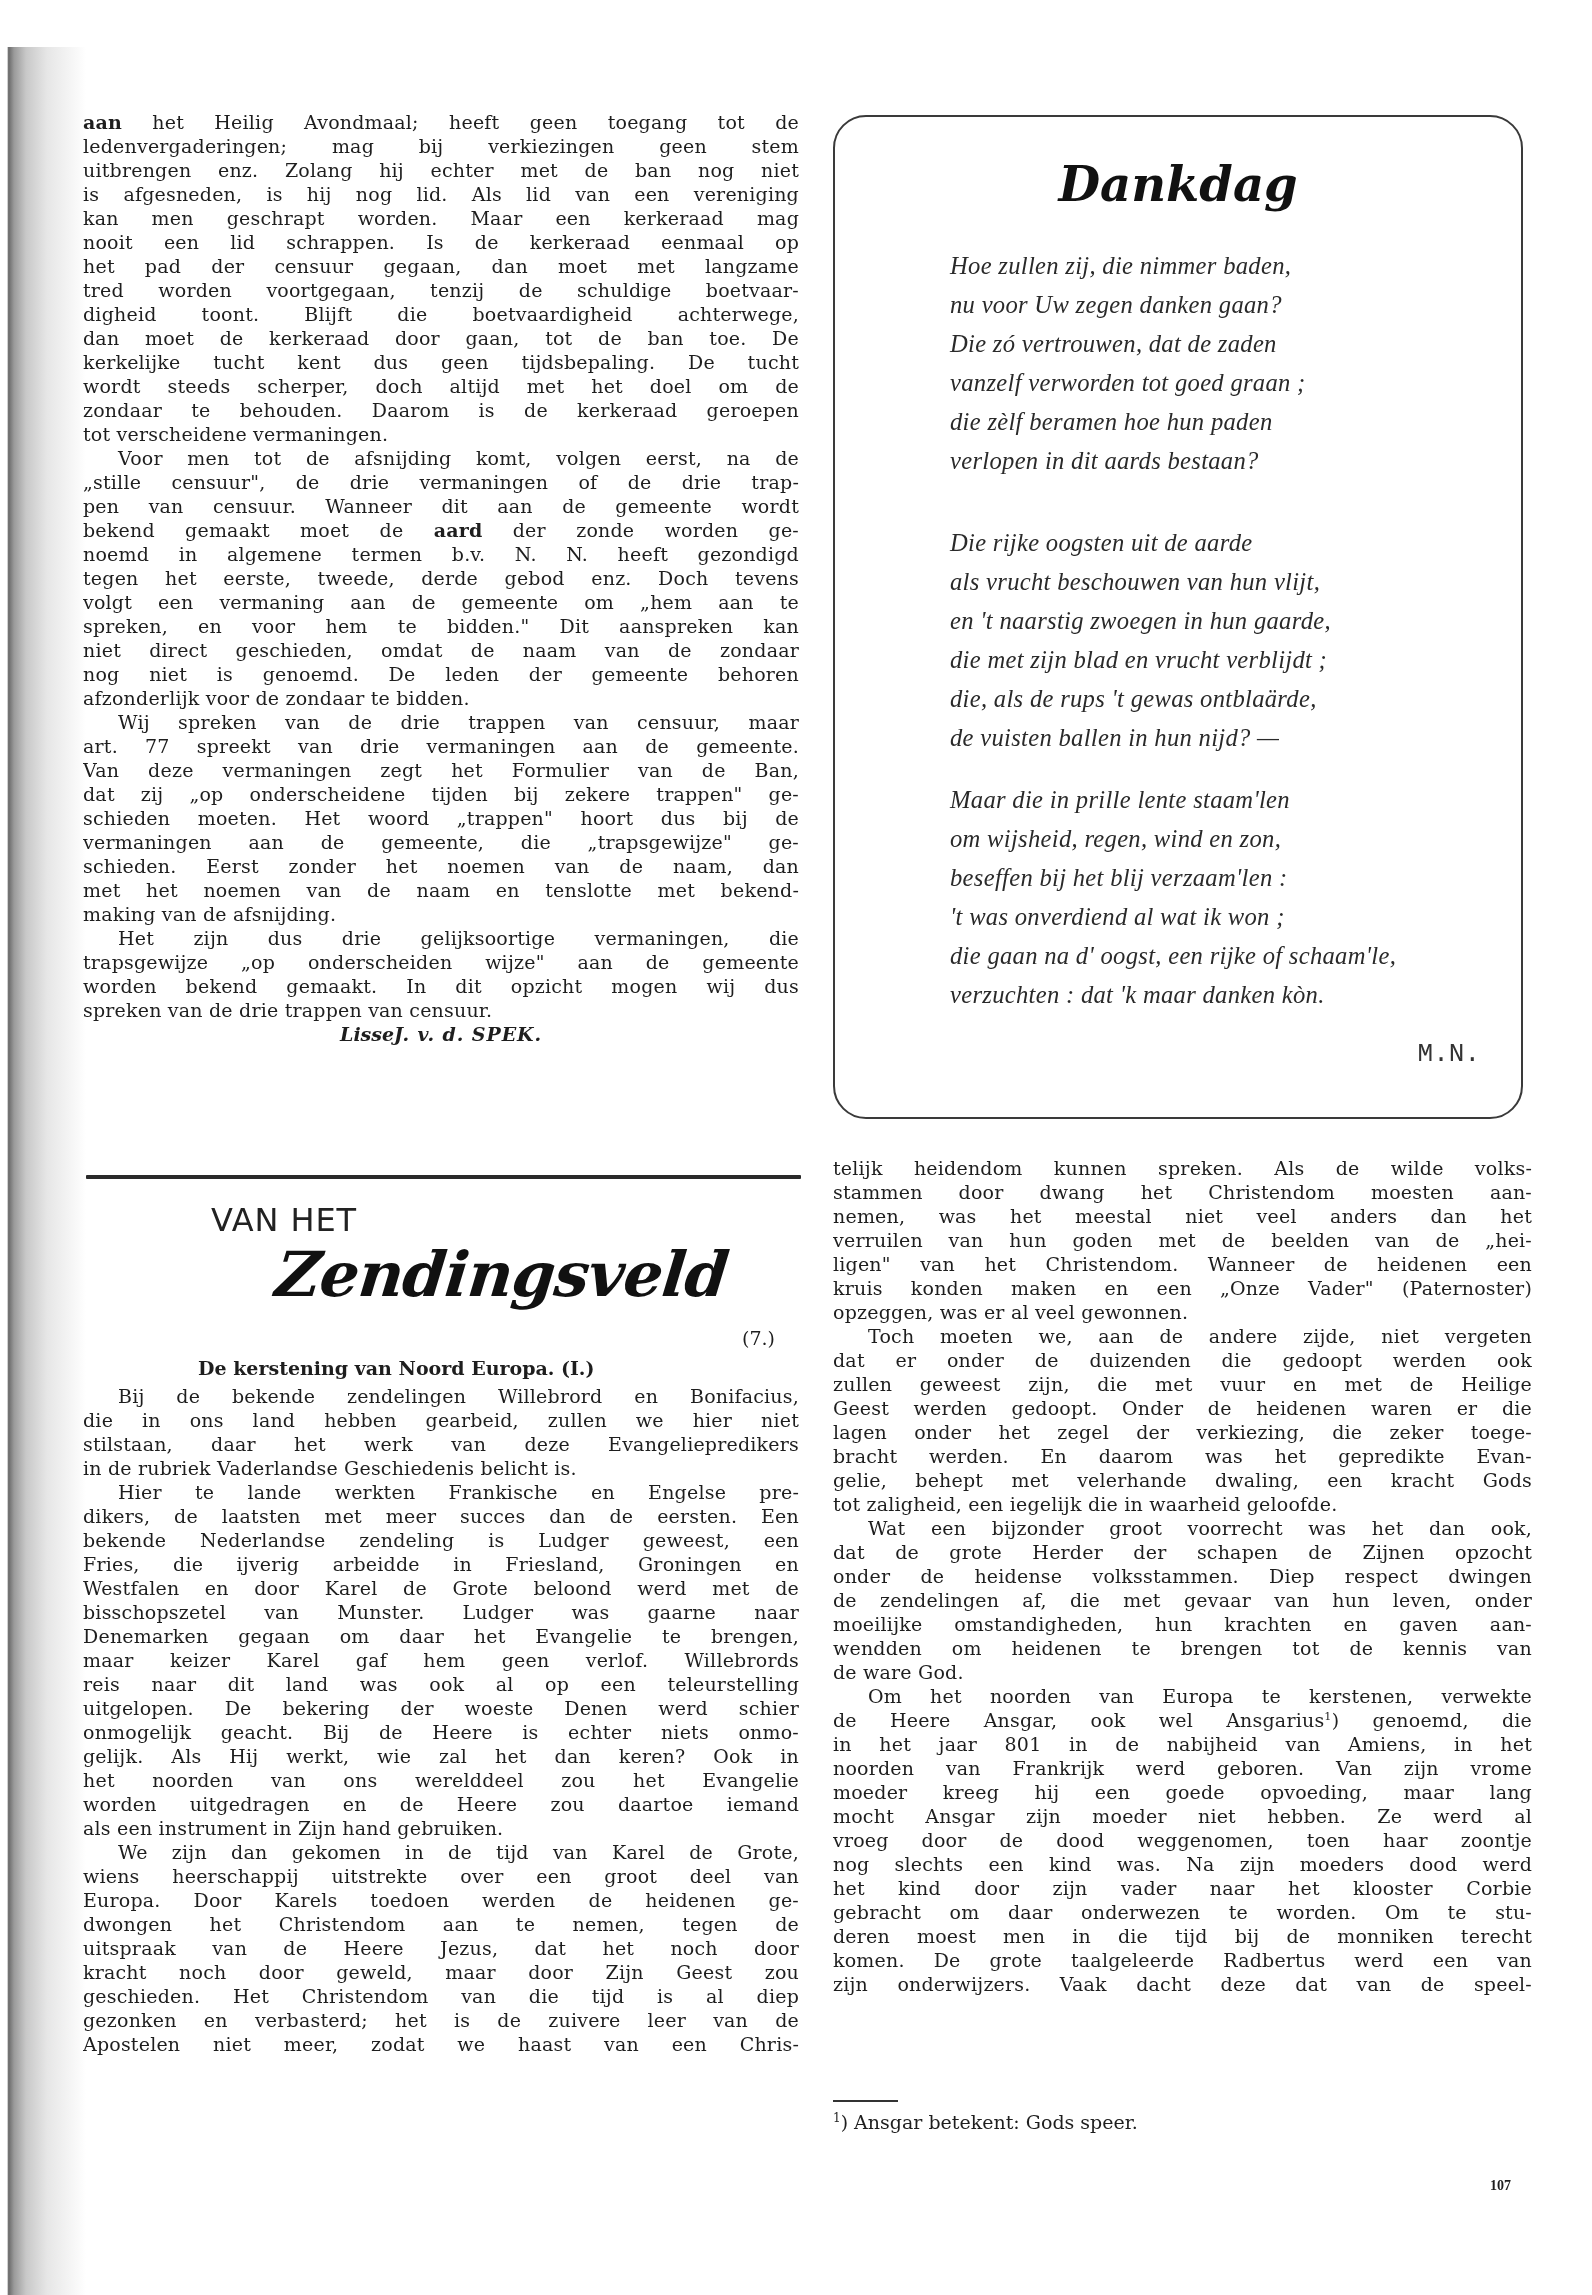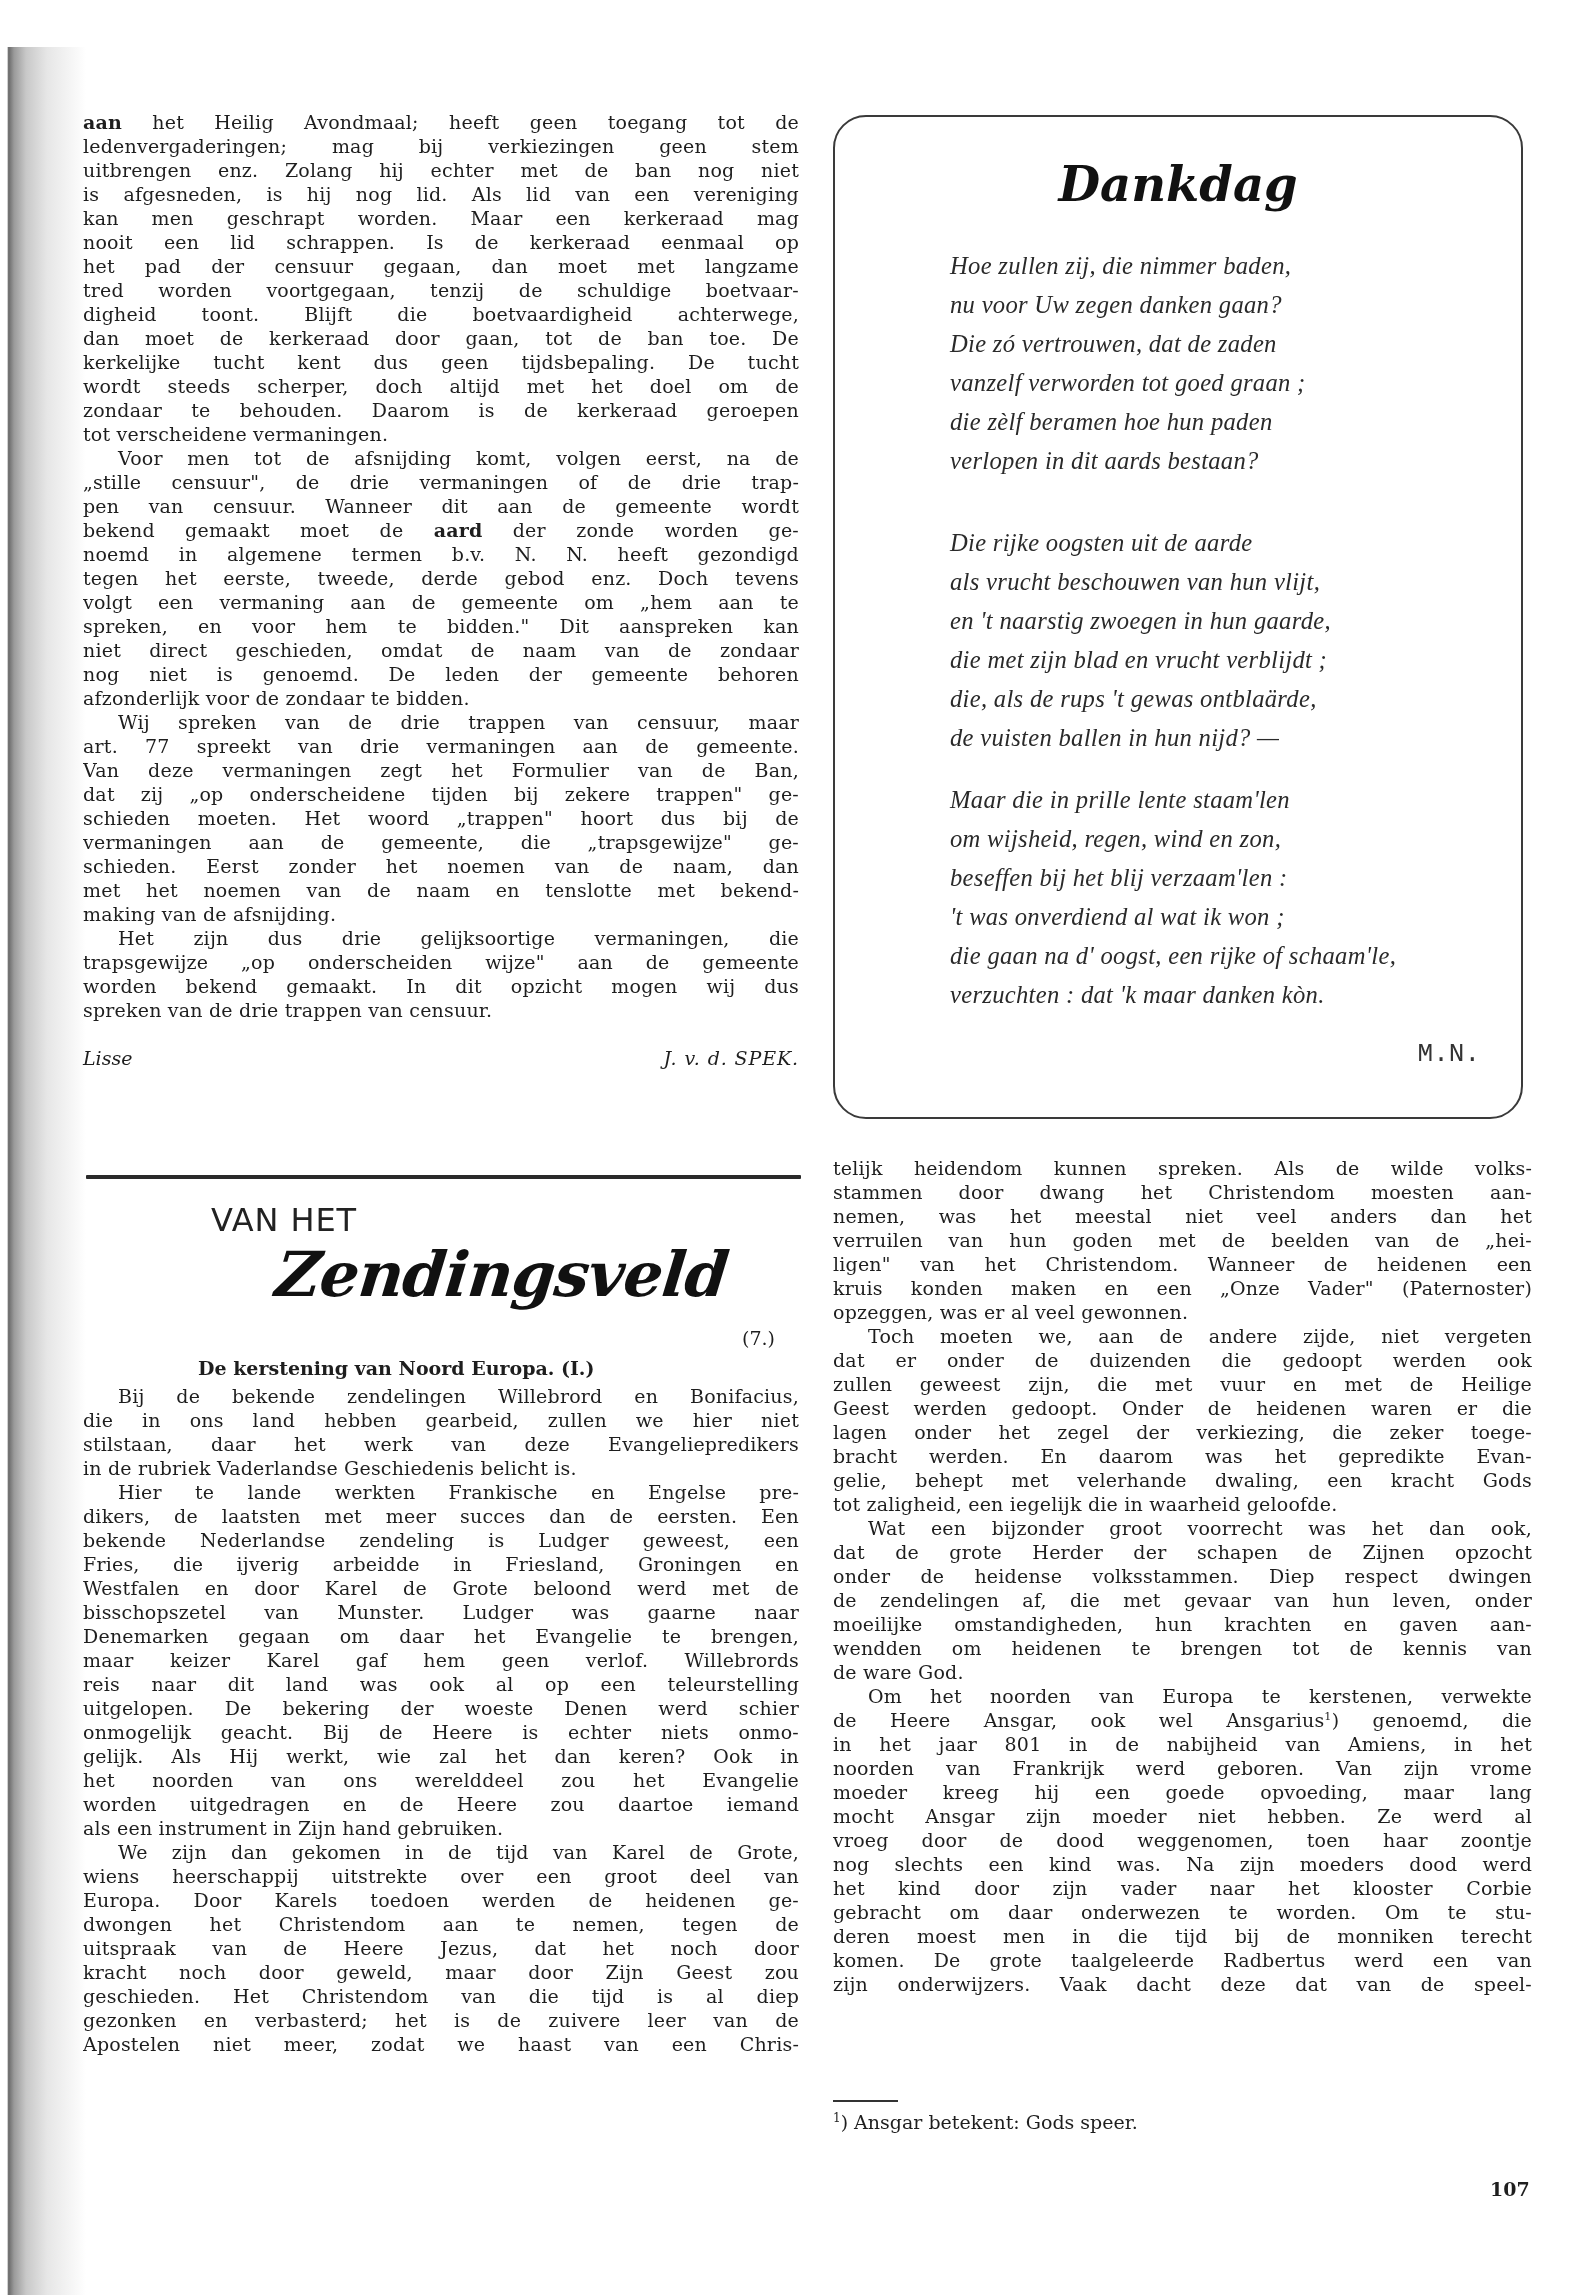--- a/index.html
+++ b/index.html
@@ -17,22 +17,22 @@
   .col-right { left: 833px; top: 1156px; width: 699px; }
   .line {
     display: block; height: 24px; line-height: 24px;
     font-size: 19px; letter-spacing: 0.2px; white-space: nowrap;
     text-align: justify; text-align-last: justify; overflow: hidden;
   }
   .line.last { text-align-last: left; }
   .line.indent { padding-left: 35px; }
   b, .bold { font-weight: bold; }
   .sig-row {
-    display: flex; justify-content: space-between; margin-top: 24px;
-    font-size: 19px; font-style: italic; line-height: 24px;
+    display: flex; justify-content: center; margin-top: 0;
+    font-size: 19px; font-style: italic; line-height: 24px; font-weight: bold;
   }
   .sig-row .author { font-style: italic; letter-spacing: 0.9px; }
   .rule-thick {
     position: absolute; left: 86px; top: 1175px; width: 715px; height: 3.5px;
     background: #2a2a2a; border-radius: 0.9px;
   }
   .section-pre {
     position: absolute; left: 211px; top: 1201px;
     font-family: "DejaVu Sans", "Liberation Sans", sans-serif;
     font-size: 32px; letter-spacing: 0.9px; color: #222;
@@ -76,21 +76,21 @@
   }
 
   .footnote-rule {
     position: absolute; left: 833px; top: 2100px; width: 65px; height: 1.7px; background: #333;
   }
   .footnote {
     position: absolute; left: 833px; top: 2111px; font-size: 19px;
   }
   .footnote sup { font-size: 12px; }
   .page-number {
-    position: absolute; left: 1490px; top: 2178px; font-size: 19px; font-weight: bold;
+    position: absolute; left: 1490px; top: 2178px; font-size: 14px; font-weight: bold; font-family: Liberation Serif, serif;
   }
   sup.fn { font-size: 11.2px; vertical-align: super; line-height: 0; }
 </style>
 </head>
 <body>
 
 <div class="binding"></div>
 
 <div class="col col-left">
   <div id="censuur-lines">

